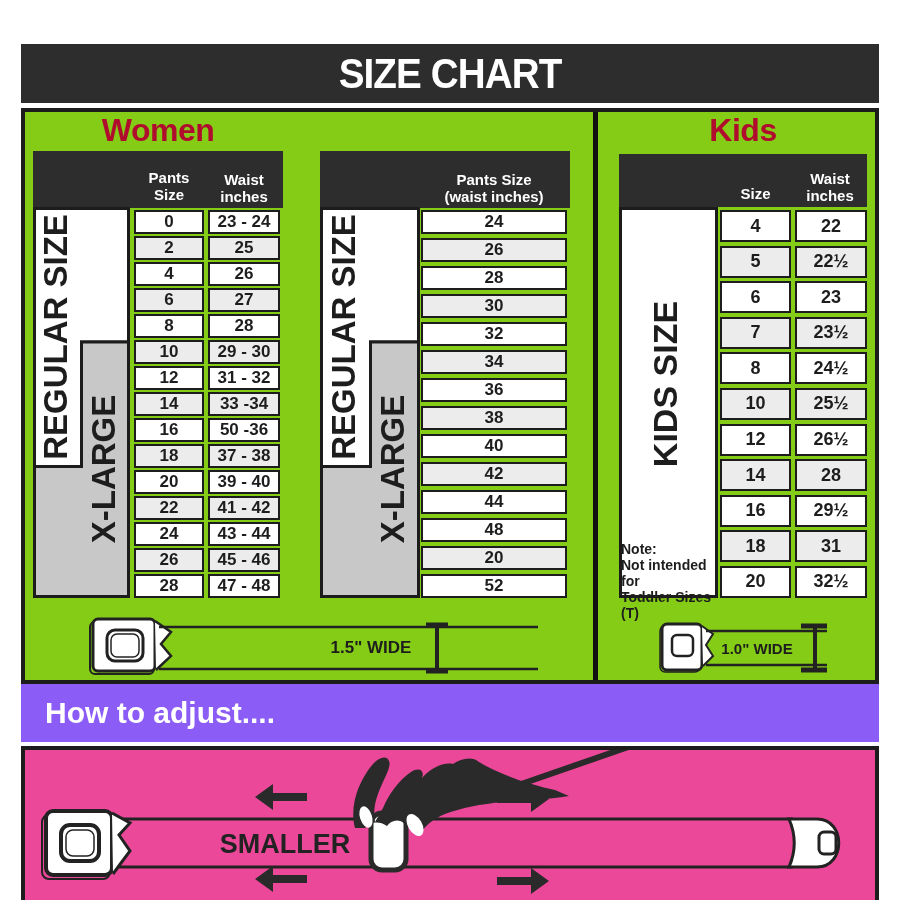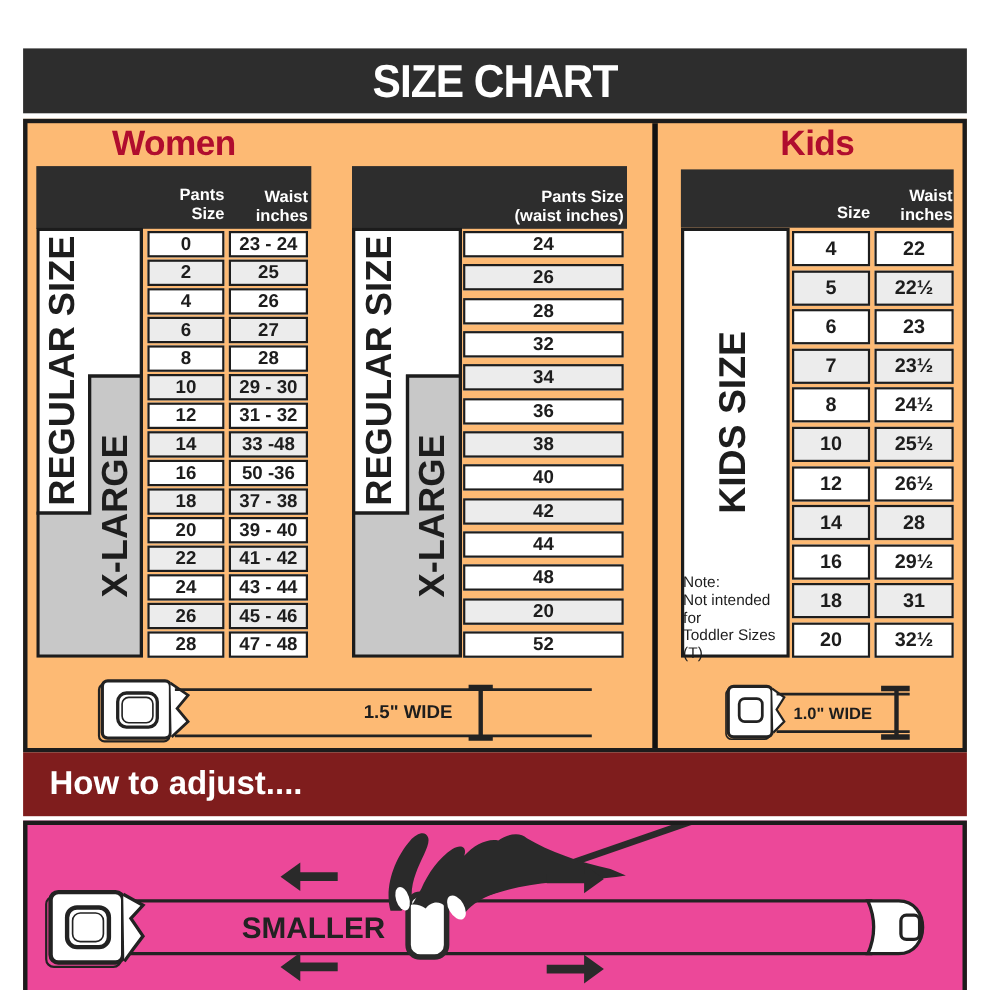--- a/index.html
+++ b/index.html
@@ -7,49 +7,49 @@
         font-family:"Liberation Sans",sans-serif;color:#1d1d1d;margin-top:24px;}
   .abs{position:absolute;box-sizing:border-box;}
 
   
   .title-bar{left:21px;top:20px;width:858px;height:59px;background:#2d2d2d;
              display:flex;align-items:center;justify-content:center;}
   .title-bar span{color:#fff;font-weight:bold;font-size:42px;letter-spacing:-1px;
                   transform:scaleX(.92);display:inline-block;}
 
   
-  .main-panel{left:21px;top:84px;width:858px;height:576px;border:4px solid #1c1c1c;background:#fdba74;}
+  .main-panel{left:21px;top:84px;width:858px;height:576px;border:4px solid #1c1c1c;background:#84cc16;}
   .divider{left:568px;top:0;width:5px;height:568px;background:#111;}
 
   .col-heading{top:0;height:36px;text-align:center;font-weight:bold;font-size:32px;
                color:#b00d2e;letter-spacing:-.5px;}
 
   .thead{background:#2d2d2d;}
   .thead .hlabel{position:absolute;color:#fff;font-weight:bold;font-size:15px;
-                 text-align:right;line-height:17px;}
+                 text-align:center;line-height:17px;}
 
   .rows{display:flex;flex-direction:column;justify-content:space-between;}
   .trow{display:flex;}
   .tcell{box-sizing:border-box;border:2px solid #1d1d1d;background:#fff;
          display:flex;align-items:center;justify-content:center;
          font-weight:bold;font-size:17px;}
   .trow.alt .tcell{background:#ececec;}
   .rows-women .trow,.rows-men .trow{height:24px;}
   .rows-kids .trow{height:32px;}
   .rows-kids .tcell{font-size:18px;}
   .rows-women .tcell:nth-child(1){width:70px;}
   .rows-women .tcell:nth-child(2){width:72px;margin-left:4px;}
   .rows-men .tcell{width:146px;}
   .rows-kids .tcell:nth-child(1){width:71px;}
   .rows-kids .tcell:nth-child(2){width:72px;margin-left:4px;}
 
-  .kids-note{left:596px;top:409px;width:97px;font-weight:normal;font-size:14px;line-height:16px;}
+  .kids-note{left:596px;top:429px;width:97px;font-weight:bold;font-size:14px;line-height:16px;}
 
   
-  .adjust-bar{left:21px;top:660px;width:858px;height:58px;background:#7f1d1d;
+  .adjust-bar{left:21px;top:660px;width:858px;height:58px;background:#8b5cf6;
               display:flex;align-items:center;}
   .adjust-bar span{color:#fff;font-weight:bold;font-size:30px;padding-left:24px;}
 
   
   .bottom-panel{left:21px;top:722px;width:858px;height:166px;border:4px solid #1c1c1c;background:#ec4899;}
   .strap-word{position:absolute;top:79px;width:170px;text-align:center;
               font-weight:bold;font-size:27px;color:#222;}
   .strap-word.smaller{left:175px;}
   .strap-word.larger{left:375px;}
 
@@ -111,21 +111,21 @@
         <div class="trow alt">
           <div class="tcell">10</div>
           <div class="tcell">29 - 30</div>
         </div>
         <div class="trow">
           <div class="tcell">12</div>
           <div class="tcell">31 - 32</div>
         </div>
         <div class="trow alt">
           <div class="tcell">14</div>
-          <div class="tcell">33 -48</div>
+          <div class="tcell">33 -34</div>
         </div>
         <div class="trow">
           <div class="tcell">16</div>
           <div class="tcell">50 -36</div>
         </div>
         <div class="trow alt">
           <div class="tcell">18</div>
           <div class="tcell">37 - 38</div>
         </div>
         <div class="trow">
@@ -166,20 +166,23 @@
 
     <div class="abs rows rows-men" style="left:396px;top:98px;width:146px;height:388px;">
         <div class="trow">
           <div class="tcell">24</div>
         </div>
         <div class="trow alt">
           <div class="tcell">26</div>
         </div>
         <div class="trow">
           <div class="tcell">28</div>
+        </div>
+        <div class="trow alt">
+          <div class="tcell">30</div>
         </div>
         <div class="trow">
           <div class="tcell">32</div>
         </div>
         <div class="trow alt">
           <div class="tcell">34</div>
         </div>
         <div class="trow">
           <div class="tcell">36</div>
         </div>

